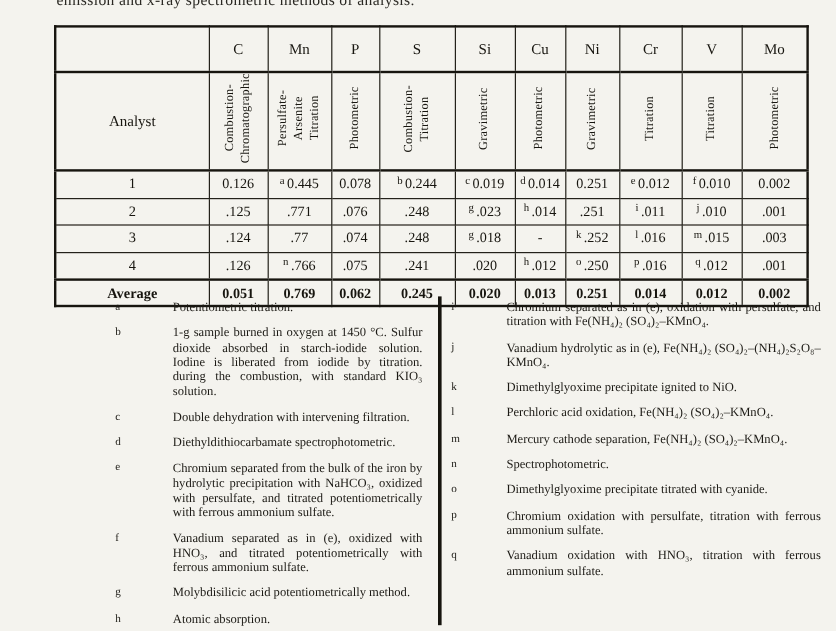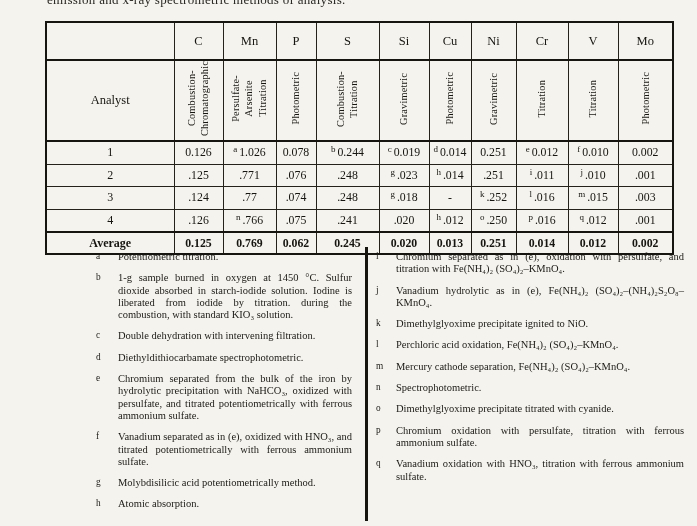--- a/index.html
+++ b/index.html
@@ -34,21 +34,21 @@
   .sup{font-size:9px;position:relative;top:-4px;margin-right:2px;}
   .footnotes{position:absolute;left:0;top:0;width:697px;height:526px;pointer-events:none;}
   .fn-col{position:absolute;top:251px;}
   .fn-left{left:96px;width:256px;}
   .fn-right{left:376px;width:308px;}
   .fn-divider{position:absolute;left:365px;top:247px;width:3px;height:274px;background:#16140e;}
   .fn-item{display:grid;margin-bottom:9px;font-size:10.5px;line-height:12.3px;}
   .fn-left .fn-item{grid-template-columns:22px 1fr;}
   .fn-right .fn-item{grid-template-columns:20px 1fr;}
   .fn-mark{font-size:9.3px;position:relative;top:-1px;}
-  .fn-text{text-align:justify;}
+  .fn-text{text-align:justify;margin-left:26px;}
 </style>
 </head>
 <body>
 
 <div class="top-caption">emission and x-ray spectrometric methods of analysis.</div>
 
 <table class="results">
   <colgroup>
     <col style="width:128px">
       <col style="width:49px">
@@ -91,21 +91,21 @@
         <th><span class="vrt">Gravimetric</span></th>
         <th><span class="vrt">Titration</span></th>
         <th><span class="vrt">Titration</span></th>
         <th><span class="vrt">Photometric</span></th>
       </tr>
   </thead>
   <tbody id="table-body">
       <tr>
         <td class="label">1</td>
         <td><span>0.126</span></td>
-        <td><span class="sup">a</span><span>1.026</span></td>
+        <td><span class="sup">a</span><span>0.445</span></td>
         <td><span>0.078</span></td>
         <td><span class="sup">b</span><span>0.244</span></td>
         <td><span class="sup">c</span><span>0.019</span></td>
         <td><span class="sup">d</span><span>0.014</span></td>
         <td><span>0.251</span></td>
         <td><span class="sup">e</span><span>0.012</span></td>
         <td><span class="sup">f</span><span>0.010</span></td>
         <td><span>0.002</span></td>
       </tr>
       <tr>
@@ -142,21 +142,21 @@
         <td><span>.241</span></td>
         <td><span>.020</span></td>
         <td><span class="sup">h</span><span>.012</span></td>
         <td><span class="sup">o</span><span>.250</span></td>
         <td><span class="sup">p</span><span>.016</span></td>
         <td><span class="sup">q</span><span>.012</span></td>
         <td><span>.001</span></td>
       </tr>
       <tr class="avg">
         <td class="label">Average</td>
-        <td><span>0.125</span></td>
+        <td><span>0.051</span></td>
         <td><span>0.769</span></td>
         <td><span>0.062</span></td>
         <td><span>0.245</span></td>
         <td><span>0.020</span></td>
         <td><span>0.013</span></td>
         <td><span>0.251</span></td>
         <td><span>0.014</span></td>
         <td><span>0.012</span></td>
         <td><span>0.002</span></td>
       </tr>

